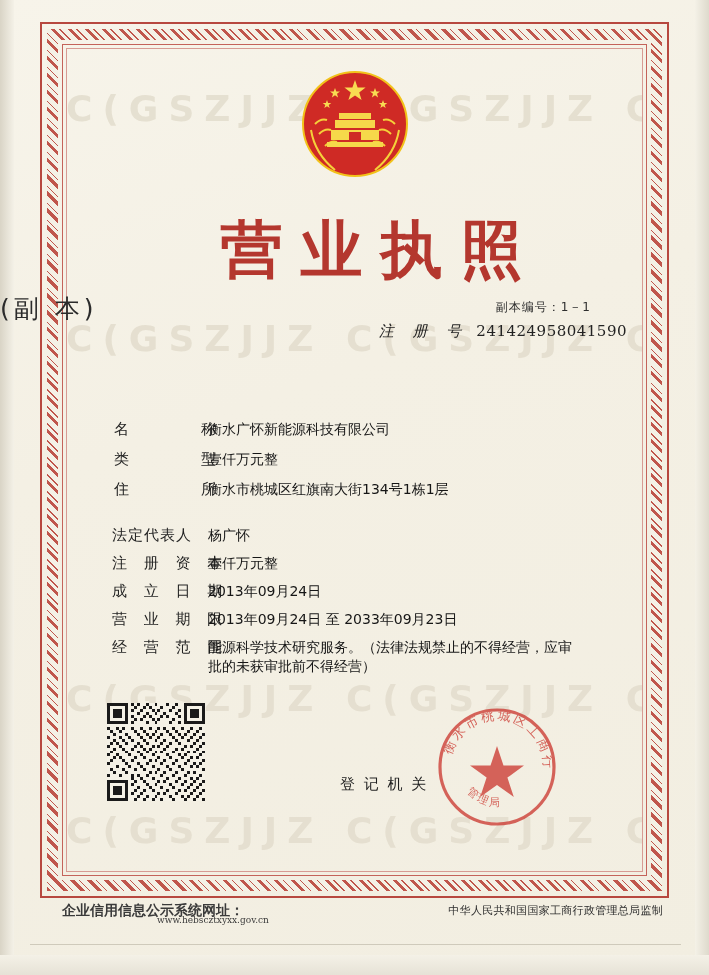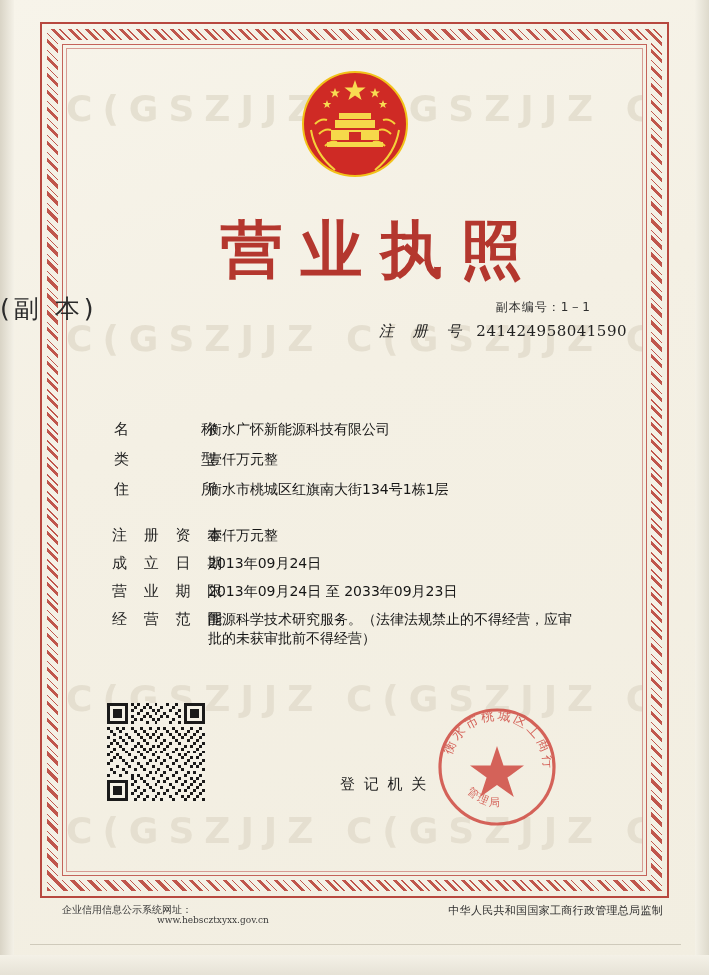--- a/index.html
+++ b/index.html
@@ -225,23 +225,24 @@
   }
   .date-line .y { font-family: "DejaVu Serif", serif; margin-right: 14px; }
   .date-line .m { font-family: "DejaVu Serif", serif; }
   .date-line .sep { margin: 0 10px; }
 
   
   .footer-left {
     position: absolute;
     left: 62px;
     top: 903px;
-    font-size: 10px;
+    font-size: 14px;
     color: #3a3a3a;
     line-height: 14px;
+    font-weight: bold;
   }
   .footer-url {
     position: absolute;
     left: 157px;
     top: 915px;
     font-size: 9px;
     color: #3a3a3a;
     font-family: "DejaVu Serif", serif;
   }
   .footer-right {
@@ -332,20 +333,24 @@
       <div class="field-value">壹仟万元整</div>
     </div>
 
     <div class="field-row">
       <div class="field-label sp4">住　　所</div>
       <div class="field-value">衡水市桃城区红旗南大街134号1栋1层</div>
     </div>
 
     <div class="gap-block"></div>
 
+    <div class="field-row tight">
+      <div class="field-label sp0">法定代表人</div>
+      <div class="field-value">杨广怀</div>
+    </div>
 
     <div class="field-row tight">
       <div class="field-label sp3">注 册 资 本</div>
       <div class="field-value">壹仟万元整</div>
     </div>
 
     <div class="field-row tight">
       <div class="field-label sp3">成 立 日 期</div>
       <div class="field-value">2013年09月24日</div>
     </div>

